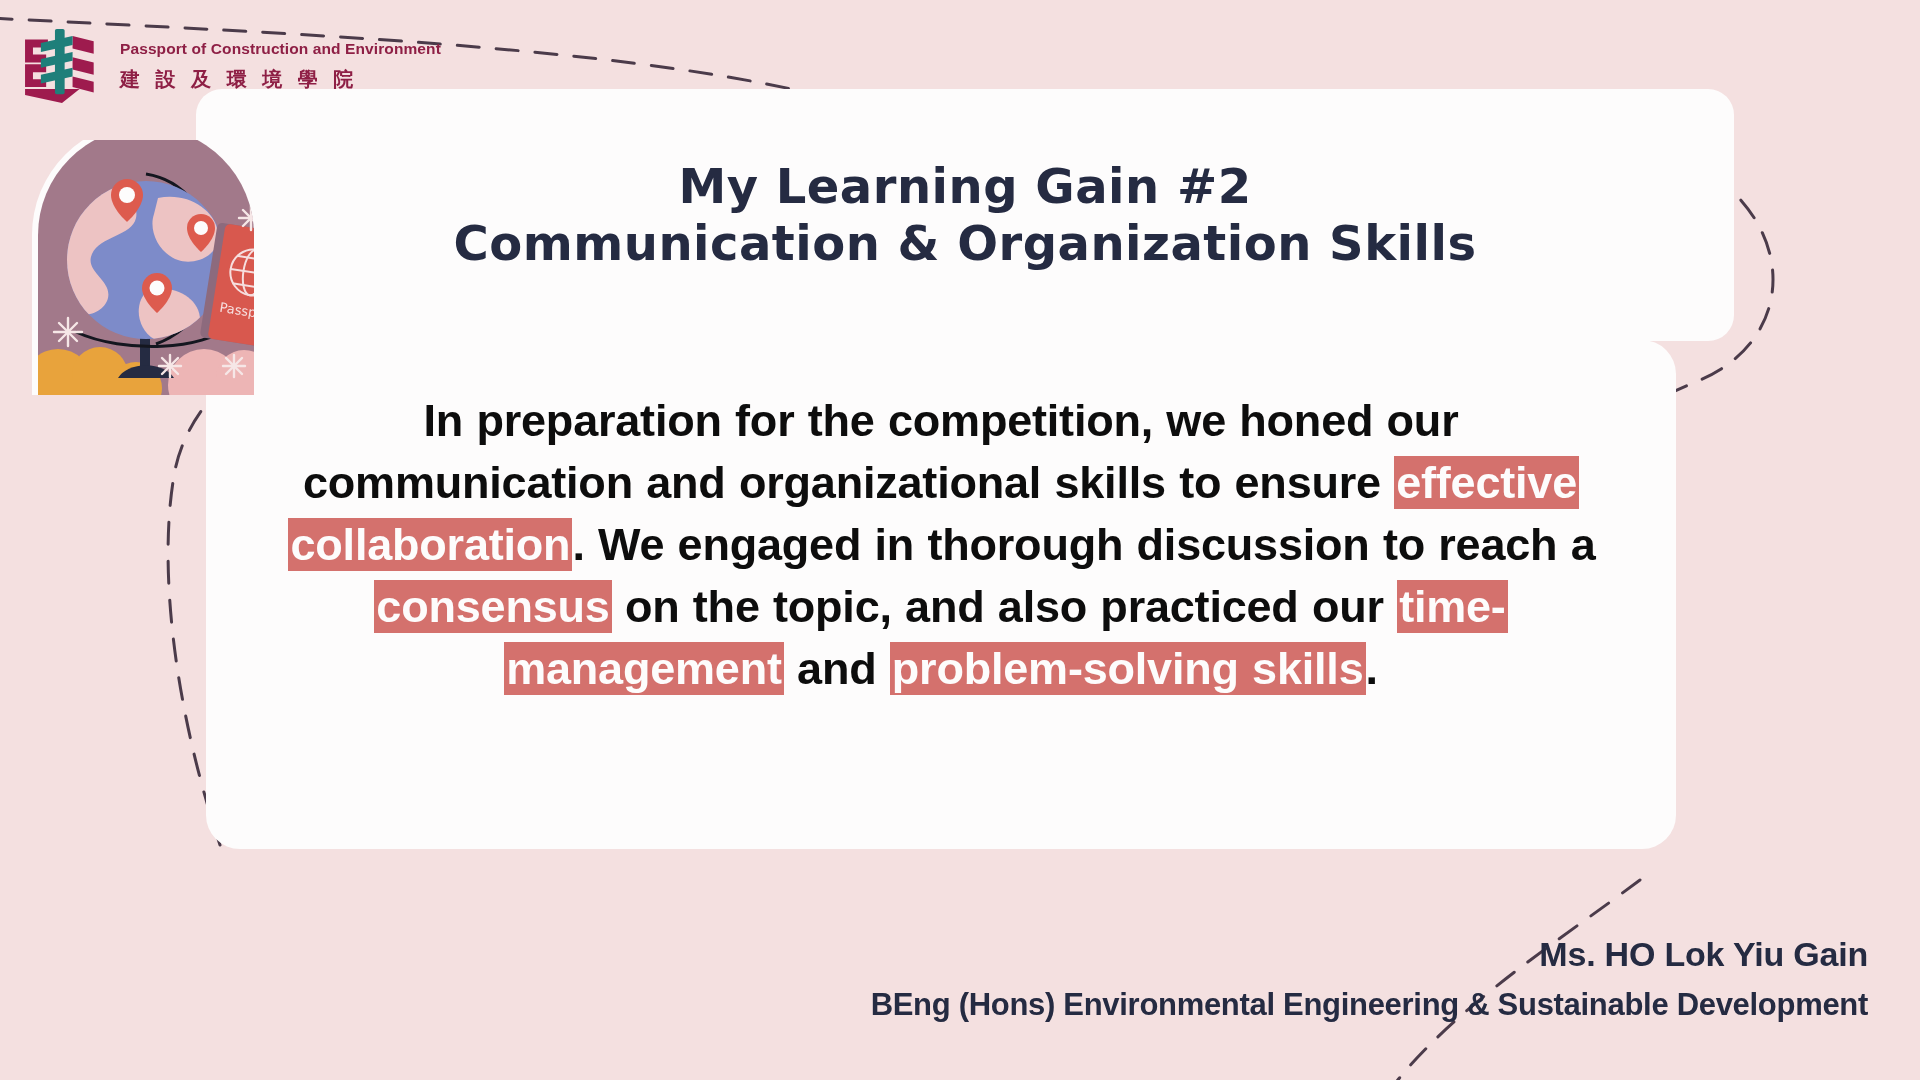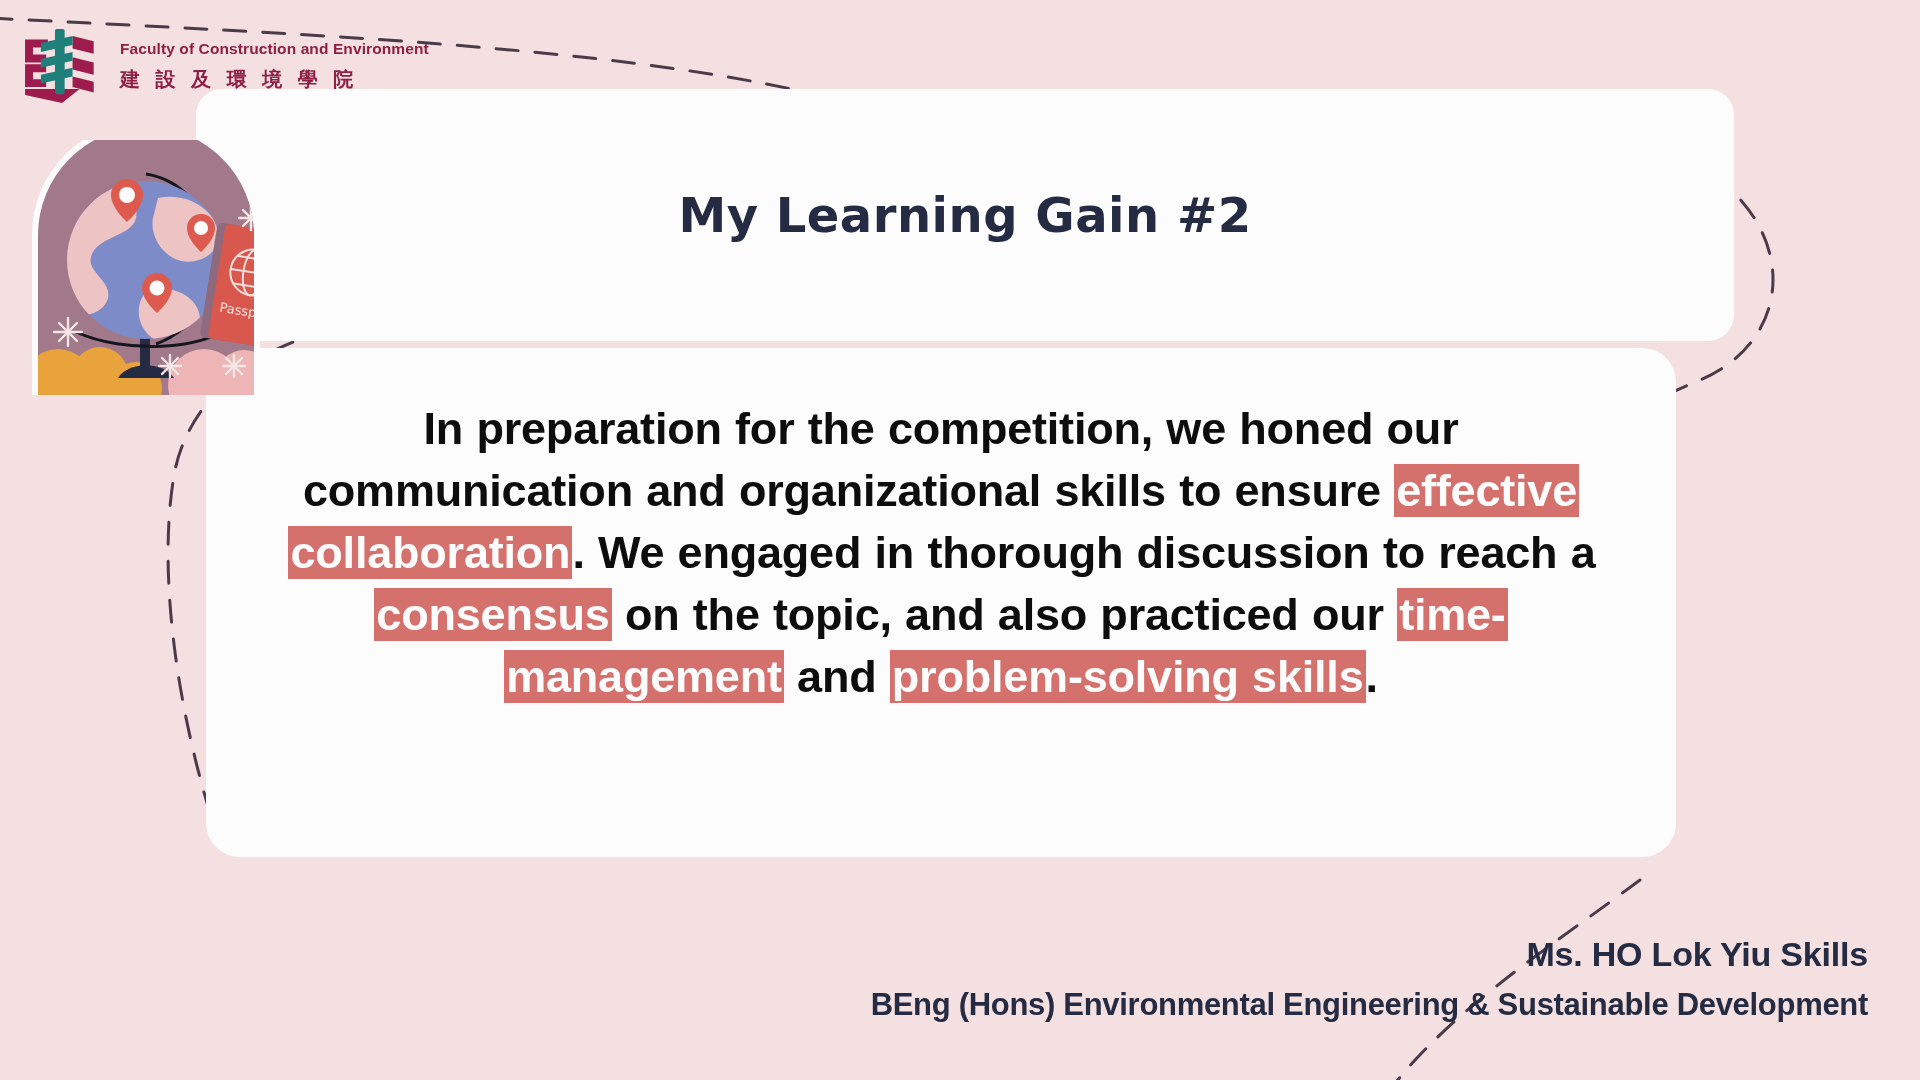--- a/index.html
+++ b/index.html
@@ -50,21 +50,21 @@
     font-family:"DejaVu Sans", sans-serif;
     font-weight:bold; color:#252b42;
     text-align:center; line-height:1.18;
     letter-spacing:.5px;
   }
   .title-line.l1 { font-size:48px; }
   .title-line.l2 { font-size:48px; }
 
   
   .body-card {
-    position:absolute; left:206px; top:348px;
+    position:absolute; left:206px; top:340px;
     width:1470px; height:509px;
     background:#fdfcfc; border-radius:34px; z-index:3;
     display:flex; align-items:flex-start; justify-content:center;
   }
   .body-text {
     width:1340px; margin-top:50px;
     text-align:center;
     font-family:"Liberation Sans", sans-serif;
     font-weight:bold; font-size:45px; line-height:1.38;
     color:#0d0d0d; letter-spacing:-.2px;
@@ -115,21 +115,21 @@
       <path d="M62 62 l24 6 v12 l-24 -6 z"></path>
     </g>
     <g fill="#1f7f7a">
       <rect x="42" y="8" width="11" height="74" rx="2"></rect>
       <path d="M26 24 l36 -8 v10 l-36 8 z"></path>
       <path d="M26 42 l36 -8 v10 l-36 8 z"></path>
       <path d="M26 60 l36 -8 v10 l-36 8 z"></path>
     </g>
   </svg>
   <div>
-    <div class="logo-text-en">Faculty of Construction and Environment</div>
+    <div class="logo-text-en">Passport of Construction and Environment</div>
     <div class="logo-text-zh">建 設 及 環 境 學 院</div>
   </div>
 </div>
 
 <svg class="illus" viewBox="0 0 298 255" xmlns="http://www.w3.org/2000/svg">
   <defs>
     <clipPath id="archClip">
       <path d="M10 255 V95 A108 108 0 0 1 226 95 V255 Z"></path>
     </clipPath>
     <clipPath id="globeClip">
@@ -215,22 +215,23 @@
           <line x1="195" y1="226" x2="217" y2="226"></line>
          <line x1="198" y1="218" x2="214" y2="234"></line>
           <line x1="214" y1="218" x2="198" y2="234"></line>
         </g>
     </g>
   </g>
 </svg>
 
 <div class="title-card">
   <div class="title-line l1">My Learning Gain #2</div>
+  <div class="title-line l2">Communication &amp; Organization Skills</div>
 </div>
 
 <div class="body-card">
   <p class="body-text"><span>In preparation for the competition, we honed our communication and organizational skills to ensure </span><span class="hl">effective collaboration</span><span>. We engaged in thorough discussion to reach a </span><span class="hl">consensus</span><span> on the topic, and also practiced our </span><span class="hl">time-management</span><span> and </span><span class="hl">problem-solving skills</span><span>.</span></p>
 </div>
 
 <div class="footer">
-  <div class="footer-name">Ms. HO Lok Yiu Skills</div>
+  <div class="footer-name">Ms. HO Lok Yiu Gain</div>
   <div class="footer-prog">BEng (Hons) Environmental Engineering &amp; Sustainable Development</div>
 </div>
 
 </body></html>

